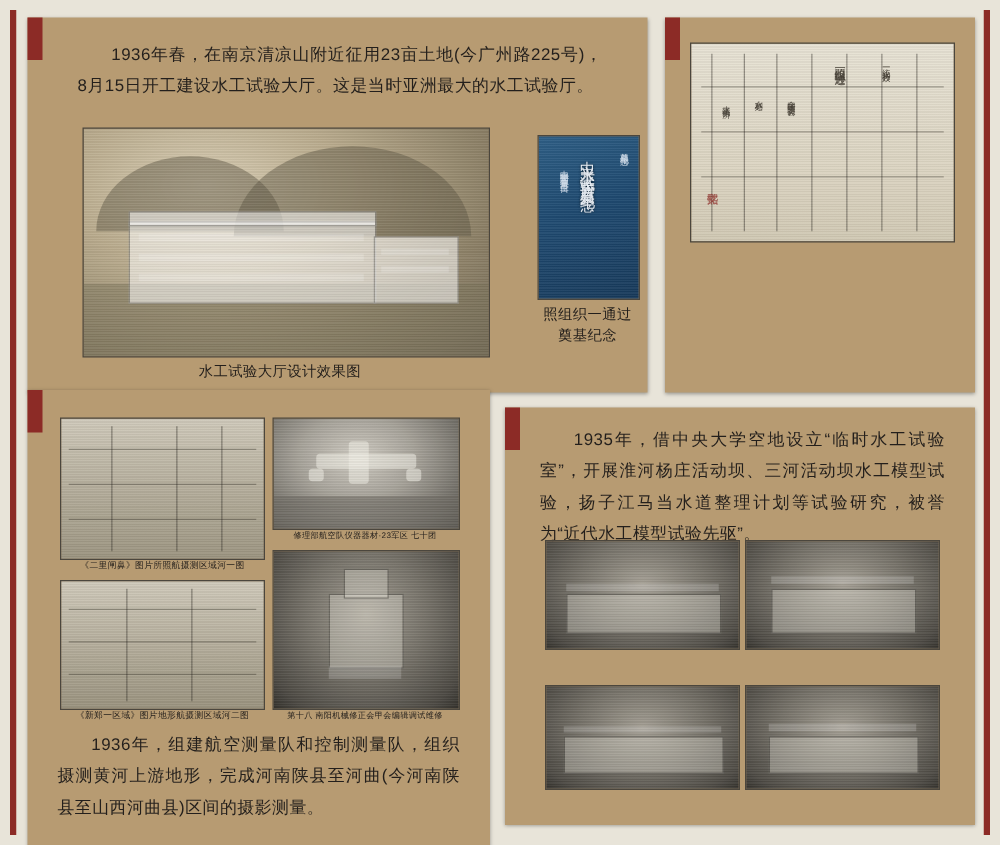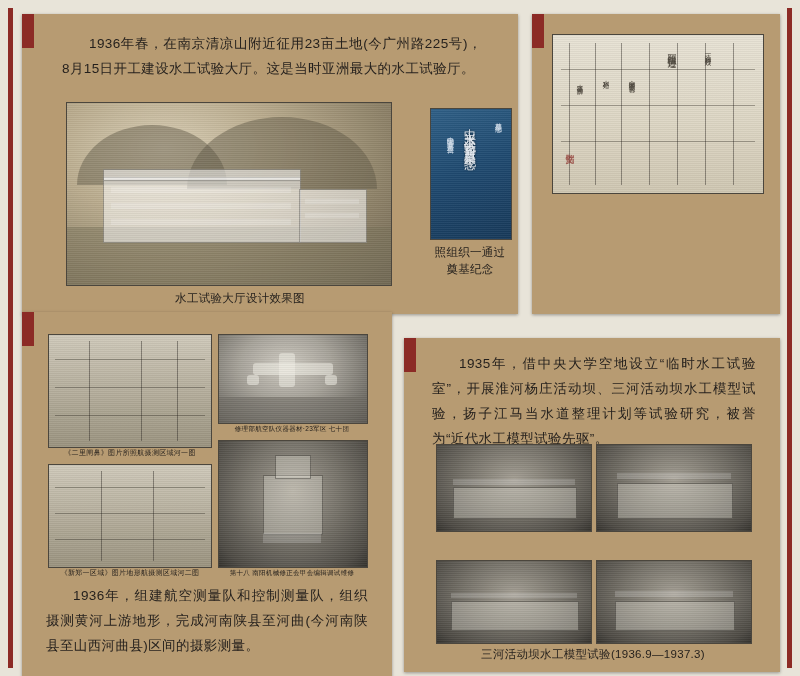--- a/index.html
+++ b/index.html
@@ -125,21 +125,21 @@
     <div class="bld" style="left:36px;top:74px;width:196px;height:64px;"></div>
     <div class="bld" style="left:36px;top:66px;width:196px;height:10px;"></div>
     <div class="bld" style="left:232px;top:86px;width:66px;height:52px;"></div>
     <div class="strip" style="left:44px;top:84px;width:180px;height:6px;"></div>
     <div class="strip" style="left:44px;top:100px;width:180px;height:6px;"></div>
     <div class="strip" style="left:44px;top:116px;width:180px;height:6px;"></div>
     <div class="strip" style="left:238px;top:96px;width:54px;height:5px;"></div>
     <div class="strip" style="left:238px;top:110px;width:54px;height:5px;"></div>
     <div class="noise"></div>
   </div>
-  <div class="caption" style="left:56px;top:276px;width:324px;">水工试验大厅设计效果图</div>
+  <div class="caption" style="left:40px;top:276px;width:324px;">水工试验大厅设计效果图</div>
 
   <div class="photo ph-blue" style="left:408px;top:94px;width:80px;height:130px;">
     <div class="blueTxt" style="left:30px;top:10px;height:112px;">中兴水工试验所奠基纪念</div>
     <div class="blueTxtSm" style="left:14px;top:22px;height:86px;">中华民国廿五年八月十五日</div>
     <div class="blueTxtSm" style="left:62px;top:8px;height:48px;">奠基纪念</div>
     <div class="noise"></div>
   </div>
   <div class="caption" style="left:398px;top:230px;width:100px;white-space:pre-line;">照组织一通过
 奠基纪念</div>
 </div>
@@ -207,21 +207,21 @@
     <div class="watertank" style="left:44px;top:34px;width:58px;height:58px;"></div>
     <div class="watertank" style="left:56px;top:14px;width:34px;height:22px;"></div>
     <div class="strip" style="left:44px;top:92px;width:58px;height:10px;"></div>
     <div class="noise"></div>
   </div>
   <div class="caption" style="left:194px;top:256px;width:152px;font-size:6.5px;">第十八   南阳机械修正会甲会编辑调试维修</div>
 
   <div class="para" style="left:24px;top:272px;width:322px;">1936年，组建航空测量队和控制测量队，组织摄测黄河上游地形，完成河南陕县至河曲(今河南陕县至山西河曲县)区间的摄影测量。</div>
 </div>
 
-<div class="board" style="left:404px;top:338px;width:376px;height:334px;">
+<div class="board" style="left:404px;top:326px;width:376px;height:334px;">
   <div class="cap" style="left:0;top:0;width:12px;height:34px;"></div>
 
   <div class="para" style="left:28px;top:14px;width:324px;">1935年，借中央大学空地设立“临时水工试验室”，开展淮河杨庄活动坝、三河活动坝水工模型试验，扬子江马当水道整理计划等试验研究，被誉为“近代水工模型试验先驱”。</div>
 
   <div class="photo ph-dark" style="left:32px;top:106px;width:154px;height:86px;">
     <div class="watertank" style="left:16px;top:42px;width:122px;height:30px;"></div>
     <div class="strip" style="left:16px;top:34px;width:122px;height:6px;"></div>
     <div class="noise"></div>
   </div>
   <div class="photo ph-dark" style="left:192px;top:106px;width:154px;height:86px;">
@@ -233,14 +233,13 @@
   <div class="photo ph-dark" style="left:32px;top:222px;width:154px;height:82px;">
     <div class="watertank" style="left:14px;top:40px;width:126px;height:28px;"></div>
     <div class="strip" style="left:14px;top:32px;width:126px;height:5px;"></div>
     <div class="noise"></div>
   </div>
   <div class="photo ph-dark" style="left:192px;top:222px;width:154px;height:82px;">
     <div class="watertank" style="left:18px;top:40px;width:118px;height:28px;"></div>
     <div class="strip" style="left:18px;top:30px;width:118px;height:6px;"></div>
     <div class="noise"></div>
   </div>
-  <div class="caption" style="left:32px;top:308px;width:314px;">三河活动坝水工模型试验(1936.9—1937.3)</div>
 </div>
 
 </body></html>

